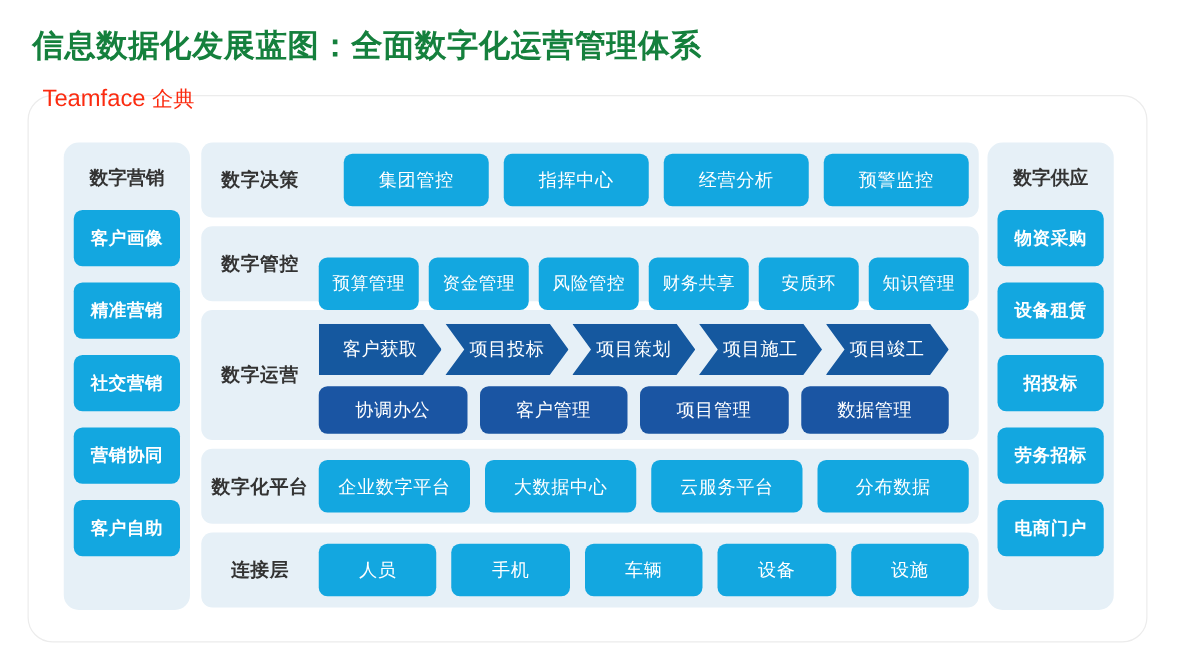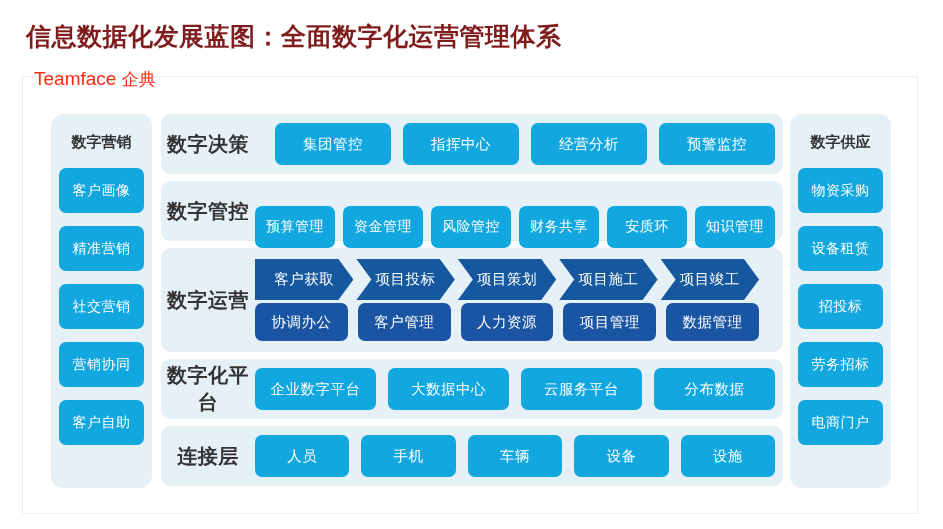--- a/index.html
+++ b/index.html
@@ -15,21 +15,21 @@
     position: relative;
   }
 
   
   #page-title {
     position: absolute;
     left: 26px;
     top: 20px;
     font-size: 25px;
     font-weight: bold;
-    color: #7f1d1d;
+    color: #15803d;
     letter-spacing: 0.5px;
     white-space: nowrap;
   }
   #brand {
     position: absolute;
     left: 34px;
     top: 68px;
     font-size: 19px;
     color: #fb2b10;
     white-space: nowrap;
@@ -41,21 +41,21 @@
 
   
   #outer-frame {
     position: absolute;
     left: 22px;
     top: 76px;
     width: 896px;
     height: 438px;
     background: #ffffff;
     border: 1px solid #ececec;
-    border-radius: 2px;
+    border-radius: 20px;
     box-sizing: border-box;
   }
 
   
   .side-panel {
     position: absolute;
     top: 37px;
     width: 101px;
     height: 374px;
     background: #e6f0f7;
@@ -76,20 +76,21 @@
     color: #333333;
   }
   .side-items {
     position: absolute;
     top: 54px;
     left: 8px;
     width: 85px;
     display: flex;
     flex-direction: column;
     gap: 13px;
+    font-weight: bold;
   }
   .side-chip {
     height: 45px;
     background: #13a7e0;
     border-radius: 7px;
     color: #ffffff;
     font-size: 14px;
     display: flex;
     align-items: center;
     justify-content: center;
@@ -108,21 +109,21 @@
     border-radius: 9px;
     display: flex;
     align-items: center;
     margin-bottom: 7px;
     box-sizing: border-box;
   }
   .row-label {
     width: 94px;
     flex: 0 0 94px;
     text-align: center;
-    font-size: 20px;
+    font-size: 15px;
     font-weight: bold;
     color: #333333;
     letter-spacing: 0.5px;
   }
   .row-items {
     flex: 1;
     display: flex;
     align-items: center;
   }
   .pill {
@@ -188,21 +189,20 @@
   .chevron:first-child {
     clip-path: polygon(0 0, calc(100% - 15px) 0, 100% 50%, calc(100% - 15px) 100%, 0 100%);
   }
   .chevron:last-child {
     margin-right: 0;
   }
   .ops-buttons {
     display: flex;
     gap: 10px;
     height: 32px;
-    align-items: flex-end;
   }
   .ops-buttons .pill {
     flex: 1;
     height: 38px;
     background: #1a55a3;
     border-radius: 7px;
   }
 </style>
 </head>
 <body>
@@ -257,21 +257,20 @@
         <div class="chevron-strip">
           <div class="chevron">客户获取</div>
           <div class="chevron">项目投标</div>
           <div class="chevron">项目策划</div>
           <div class="chevron">项目施工</div>
           <div class="chevron">项目竣工</div>
         </div>
         <div class="ops-buttons">
           <div class="pill">协调办公</div>
           <div class="pill">客户管理</div>
-          <div class="pill">人力资源</div>
           <div class="pill">项目管理</div>
           <div class="pill">数据管理</div>
         </div>
       </div>
     </div>
 
     <div class="row-band" id="row-platform">
       <div class="row-label">数字化平台</div>
       <div class="row-items">
         <div class="pill">企业数字平台</div>

